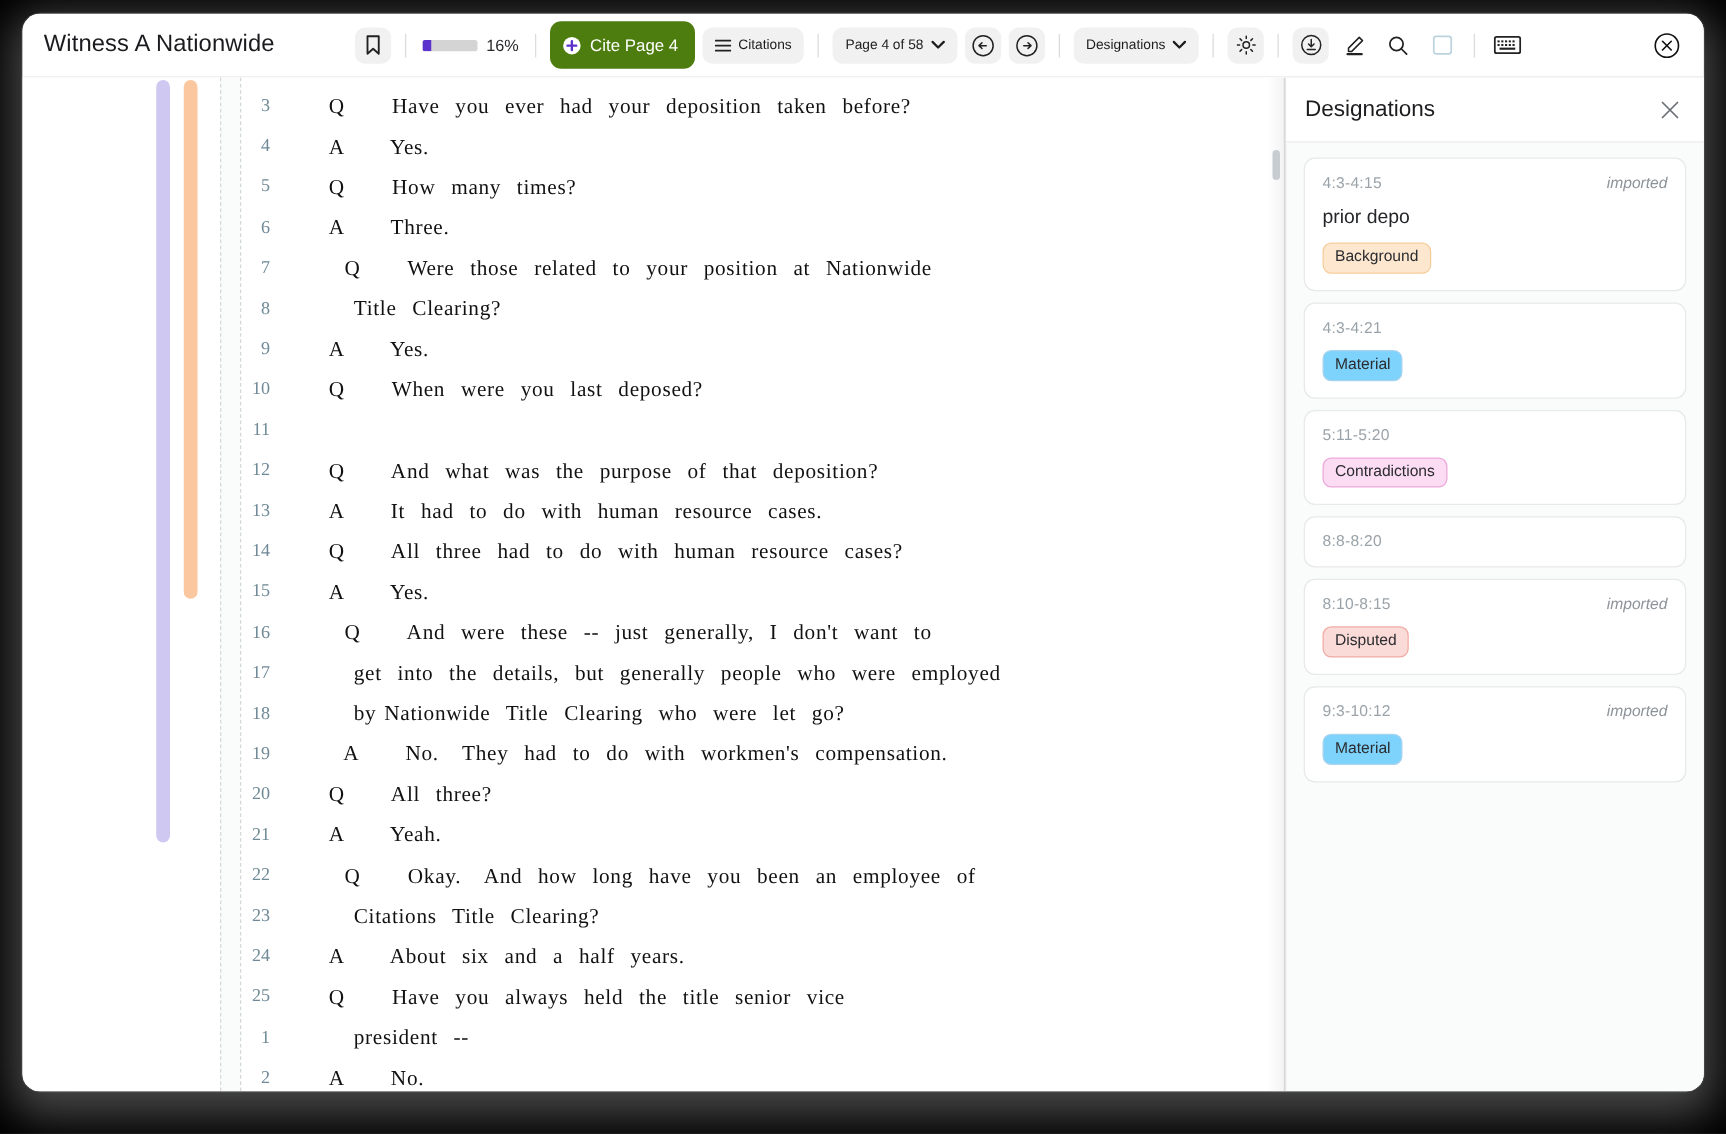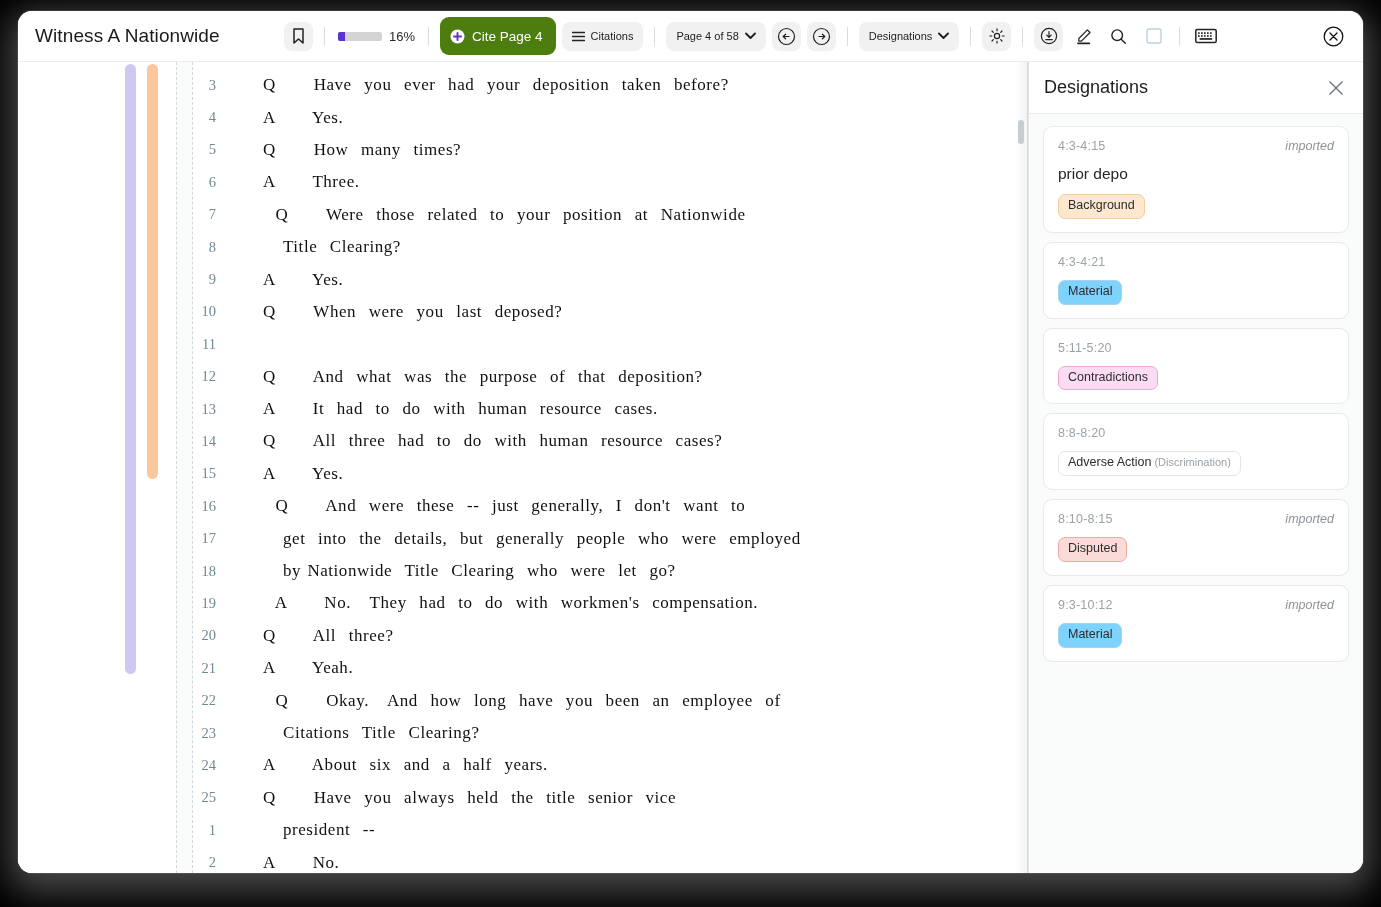--- a/index.html
+++ b/index.html
@@ -613,21 +613,20 @@
           <div class="dcard">
             <div class="dcard-top">
               <span class="dcite">5:11-5:20</span>
             </div>
             <div class="dtags"><span class="tag contradictions"><span>Contradictions</span></span></div>
           </div>
           <div class="dcard">
             <div class="dcard-top">
               <span class="dcite">8:8-8:20</span>
             </div>
-            <div class="dtags"><span class="tag adverse"><span>Adverse Action</span><span class="sub"> (Discrimination)</span></span></div>
           </div>
           <div class="dcard">
             <div class="dcard-top">
               <span class="dcite">8:10-8:15</span>
               <span class="dimported">imported</span>
             </div>
             <div class="dtags"><span class="tag disputed"><span>Disputed</span></span></div>
           </div>
           <div class="dcard">
             <div class="dcard-top">

